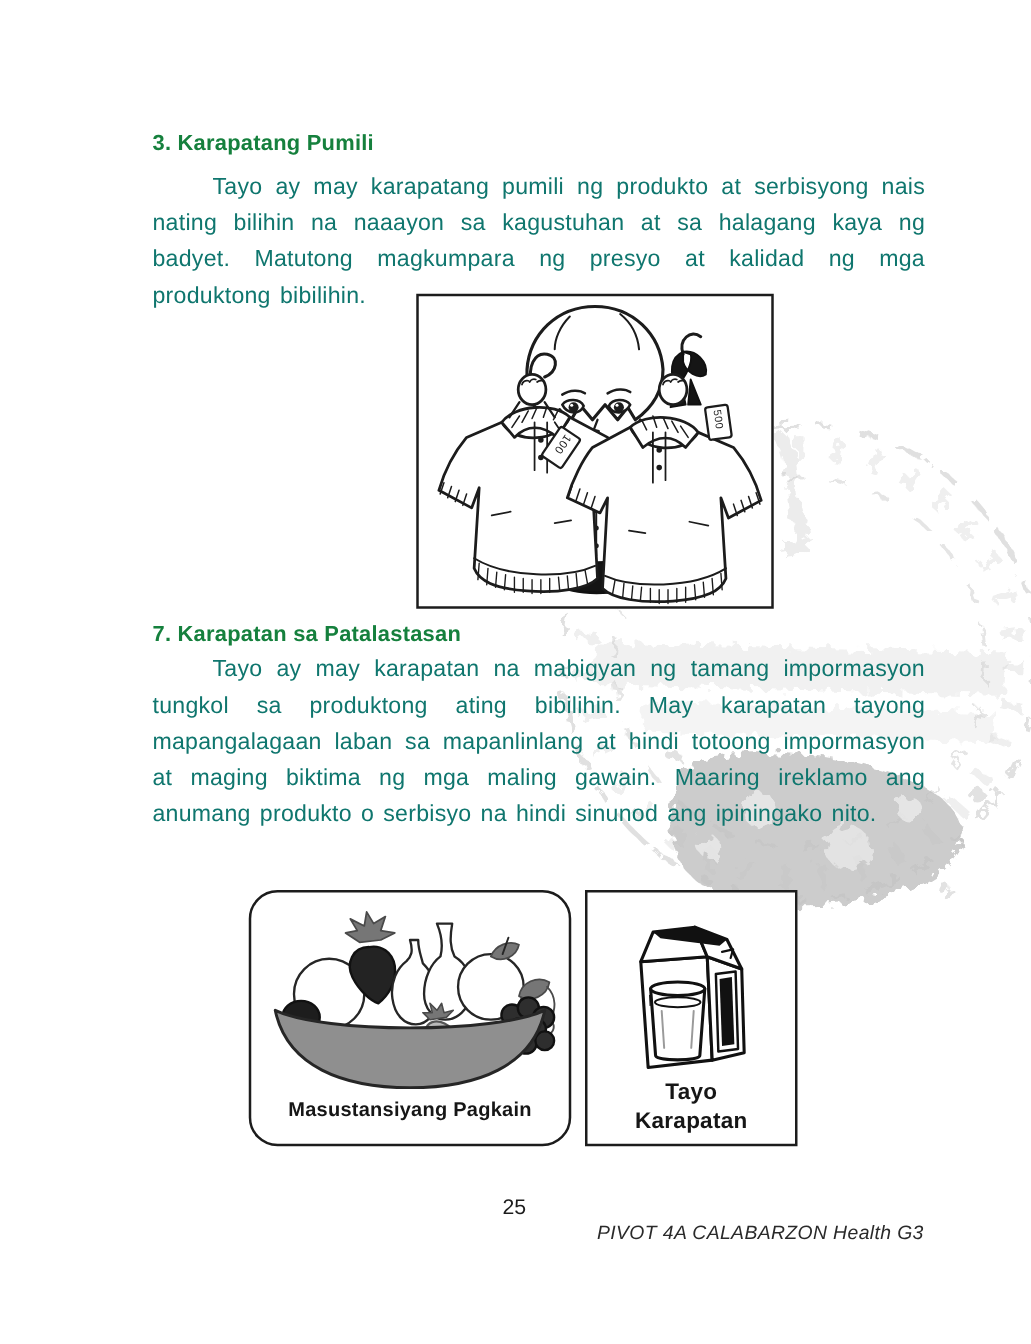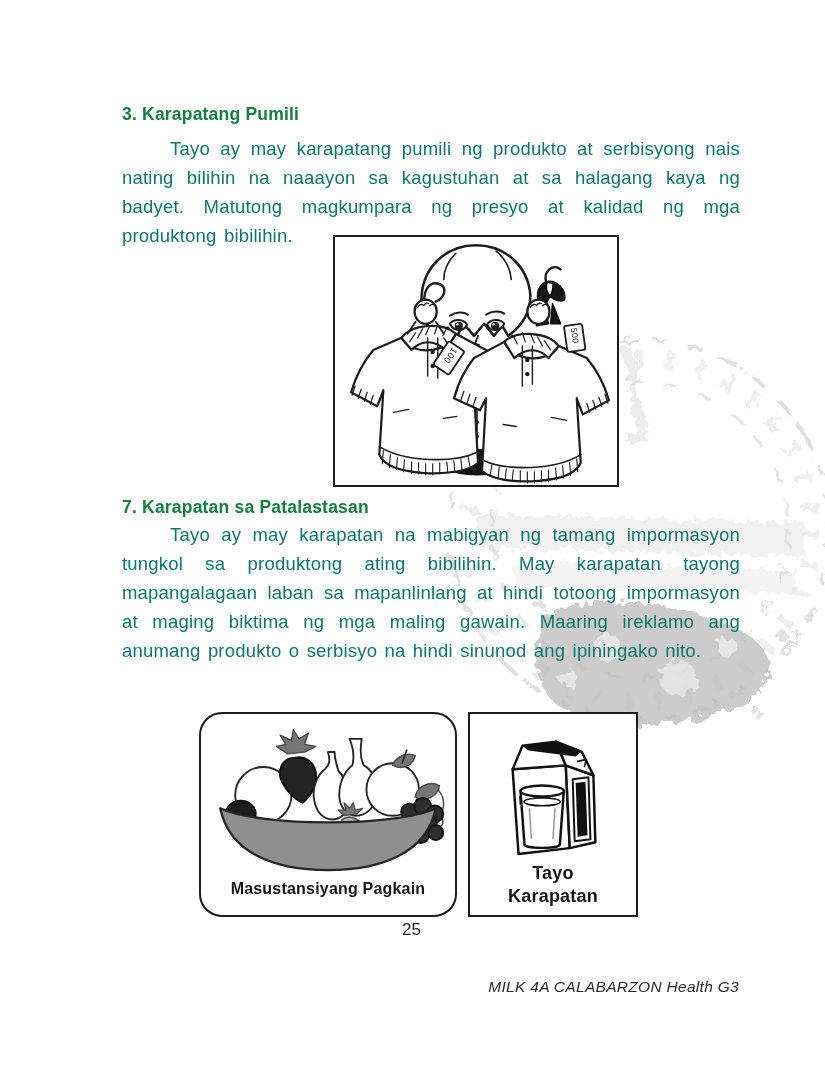--- a/index.html
+++ b/index.html
@@ -28,21 +28,21 @@
   #fig-shirts{left:333px;top:235px;width:286px;height:252px;}
   #fig-food{left:199px;top:712px;width:258px;height:205px;border-radius:23px;}
   #fig-milk{left:468px;top:712px;width:170px;height:205px;}
   #fig-food svg{margin-top:8px;}
   #fig-milk svg{margin-top:12px;}
   .caption{
     font-weight:bold;text-align:center;letter-spacing:.2px;color:#161616;
   }
   #fig-food .caption{font-size:16px;margin-top:8px;}
   #fig-milk .caption{font-size:18px;line-height:23px;margin-top:6px;}
-  #page-number{position:absolute;left:402px;top:920px;font-size:17px;z-index:1;}
+  #page-number{position:absolute;left:402px;top:956px;font-size:17px;z-index:1;}
   #footer-source{
     position:absolute;right:86px;top:978px;font-size:15.5px;font-style:italic;
     letter-spacing:.3px;z-index:1;color:#2a2a2a;
   }
   svg text{font-family:"Liberation Sans",sans-serif;fill:#1c1c1c;}
 </style>
 </head>
 <body>
 
 <div class="page">
@@ -204,15 +204,15 @@
         <path d="M51,84 L53,114 M77,84 L75,114" fill="none" stroke="#9a9a9a" stroke-width="1.6"></path>
       </g>
     </svg>
     <div class="caption">
       <div>Tayo</div>
       <div>Karapatan</div>
     </div>
   </div>
 
   <div id="page-number">25</div>
-  <div id="footer-source">MILK 4A CALABARZON Health G3</div>
+  <div id="footer-source">PIVOT 4A CALABARZON Health G3</div>
 
 </div>
 
 </body></html>

